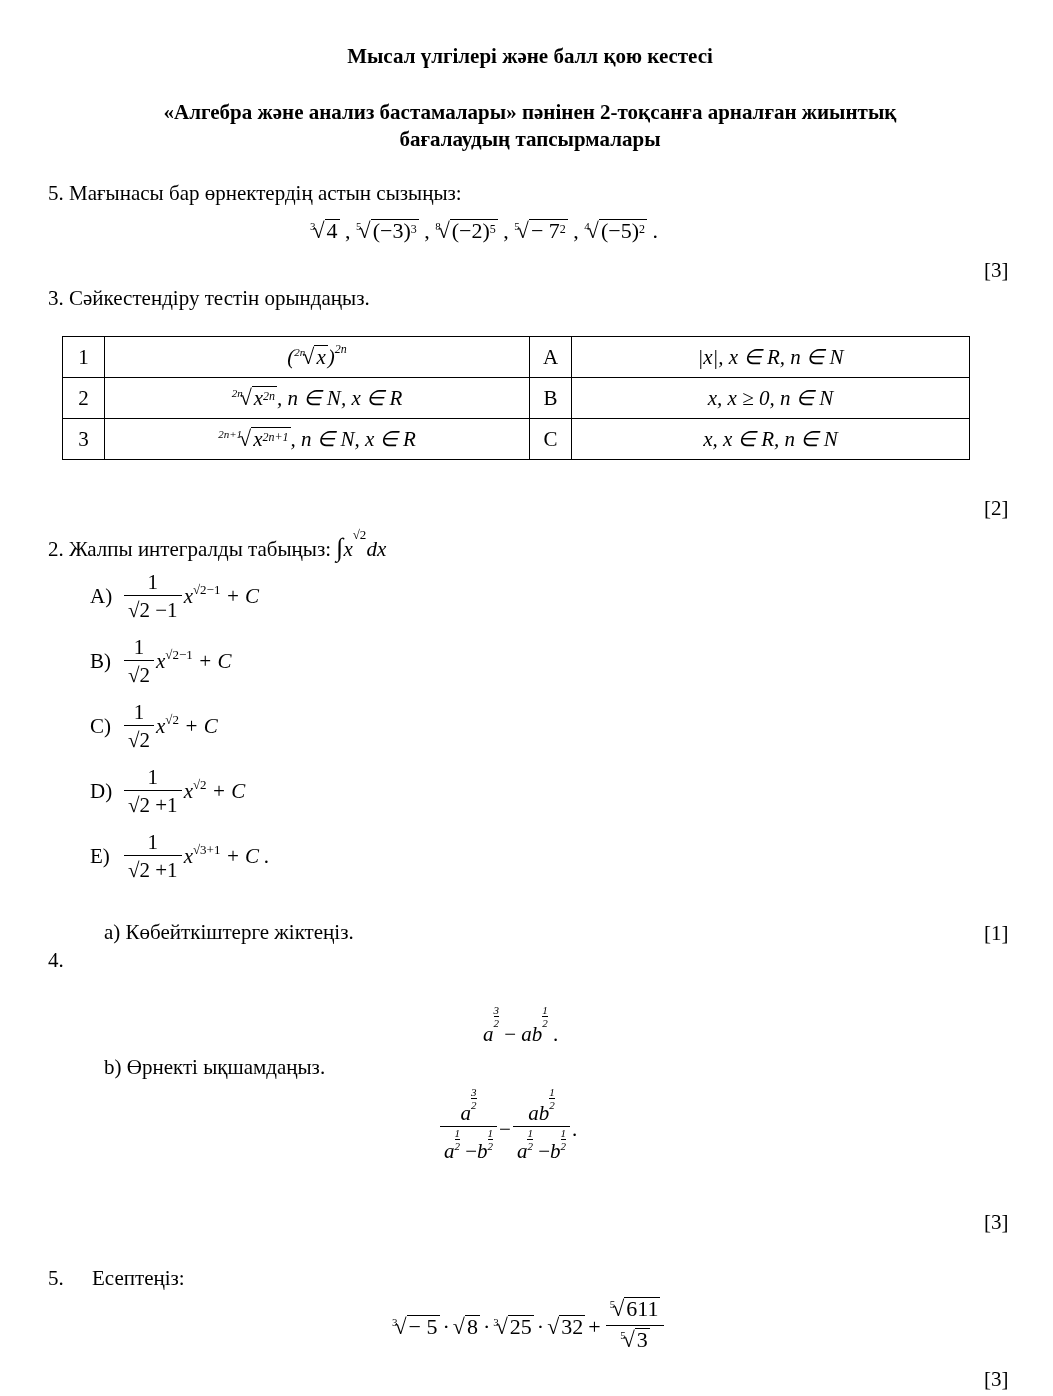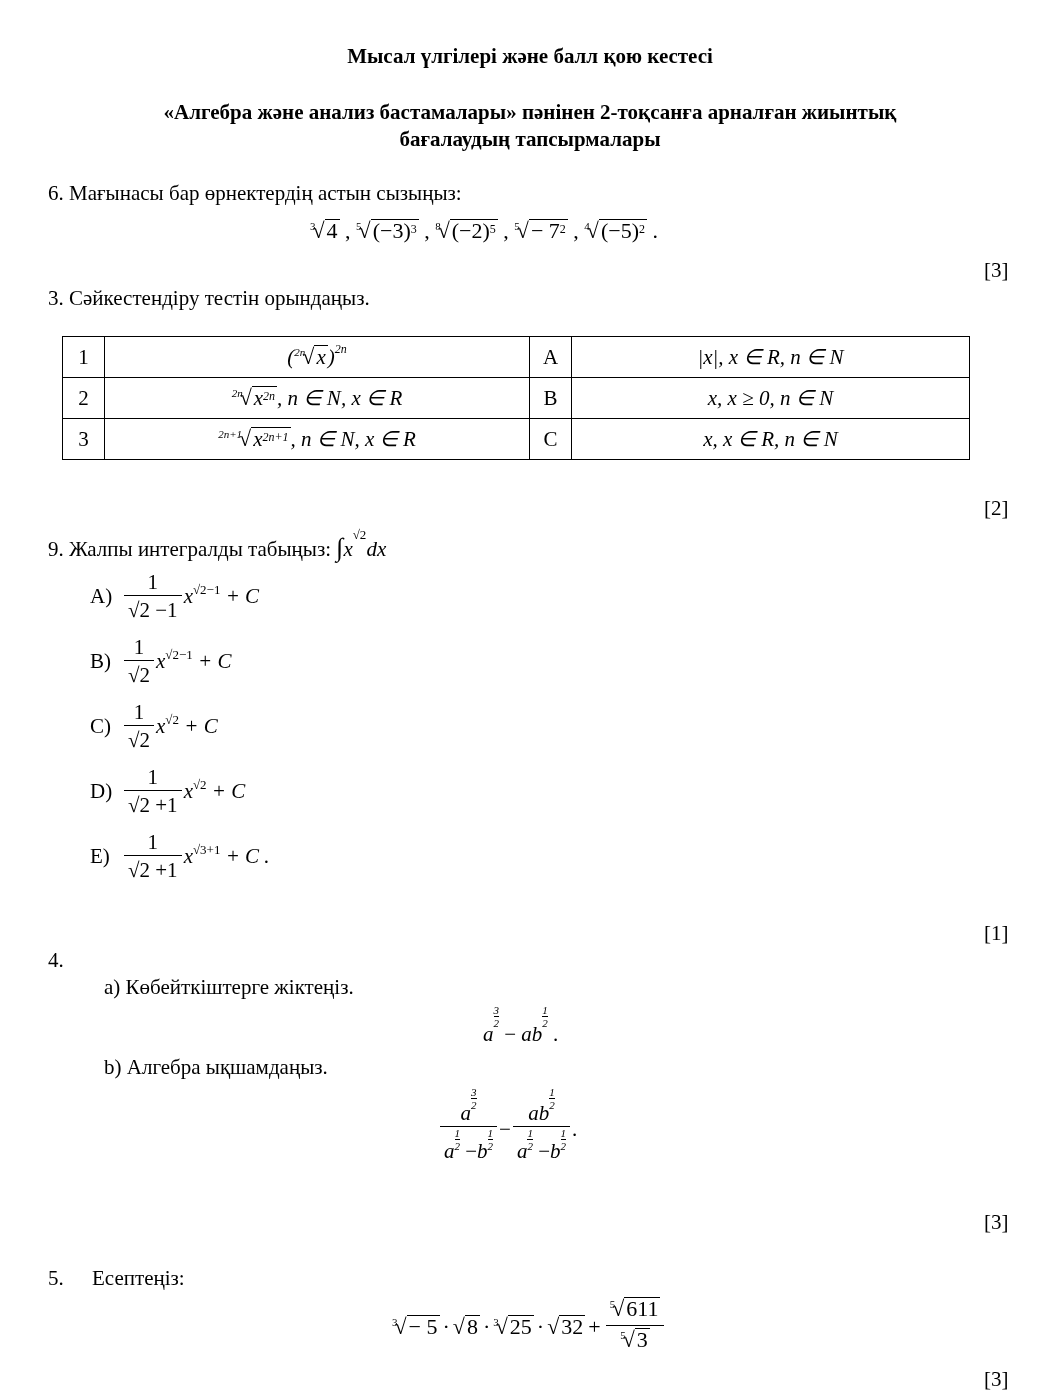--- a/index.html
+++ b/index.html
@@ -30,21 +30,21 @@
   .fexp span { display: block; }
   .fexp .bar { border-top: 1px solid #000; }
 </style>
 </head>
 <body>
 
 <div class="abs title" style="top:44px;">Мысал үлгілері және балл қою кестесі</div>
 <div class="abs title" style="top:100px;">«Алгебра және анализ бастамалары» пәнінен 2-тоқсанға арналған жиынтық</div>
 <div class="abs title" style="top:127px;">бағалаудың тапсырмалары</div>
 
-<div class="abs q" style="top:181px;">6. Мағынасы бар өрнектердің астын сызыңыз:</div>
+<div class="abs q" style="top:181px;">5. Мағынасы бар өрнектердің астын сызыңыз:</div>
 <div class="abs math" style="left:310px; top:218px; font-size:22px;">
   <span><span class="idx">3</span><span class="surd">√</span><span class="rad">4</span></span>
   <span>,</span>
   <span><span class="idx">5</span><span class="surd">√</span><span class="rad"><span>(−3)</span><span class="up">3</span></span></span>
   <span>,</span>
   <span><span class="idx">8</span><span class="surd">√</span><span class="rad"><span>(−2)</span><span class="up">5</span></span></span>
   <span>,</span>
   <span><span class="idx">5</span><span class="surd">√</span><span class="rad"><span>− 7</span><span class="up">2</span></span></span>
   <span>,</span>
   <span><span class="idx">4</span><span class="surd">√</span><span class="rad"><span>(−5)</span><span class="up">2</span></span></span>
@@ -77,21 +77,21 @@
     <td>3</td>
     <td class="math m"><span class="idx">2n+1</span><span class="surd">√</span><span class="rad"><span>x</span><span class="up">2n+1</span></span><span>, n ∈ N, x ∈ R</span></td>
     <td>C</td>
     <td class="math m">x, x ∈ R, n ∈ N</td>
   </tr>
 </tbody>
   </table>
 <div class="abs score" style="top:496px;">[2]</div>
 
 <div class="abs q" style="top:533px;">
-  <span>9. Жалпы интегралды табыңыз:</span>
+  <span>2. Жалпы интегралды табыңыз:</span>
   <span class="math"><span style="font-size:26px;">∫</span><span class="m">x</span><span class="exp">√2</span><span class="m">dx</span></span>
 </div>
 
 <div class="abs opt" style="top:566px;">
   <span class="lab">A)</span>
   <span class="frac">
       <span class="num">1</span>
       <span class="den">√2 −1</span>
     </span>
   <span class="m">x</span><span class="exp">√2−1</span>&nbsp;<span class="m">+ C</span>
@@ -124,28 +124,28 @@
   <span class="lab">E)</span>
   <span class="frac">
       <span class="num">1</span>
       <span class="den">√2 +1</span>
     </span>
   <span class="m">x</span><span class="exp">√3+1</span>&nbsp;<span class="m">+ C .</span>
 </div>
 <div class="abs score" style="top:921px;">[1]</div>
 
 <div class="abs q" style="top:948px;">4.</div>
-<div class="abs" style="left:104px; top:975px;">a) Көбейткіштерге жіктеңіз.</div>
+<div class="abs" style="left:104px; top:920px;">a) Көбейткіштерге жіктеңіз.</div>
 <div class="abs math m" style="left:483px; top:1022px;">
   <span>a</span><span class="fexp"><span>3</span><span class="bar">2</span></span>
   <span style="font-style:normal">−</span>
   <span>ab</span><span class="fexp"><span>1</span><span class="bar">2</span></span>
   <span style="font-style:normal">.</span>
 </div>
-<div class="abs" style="left:104px; top:1055px;">b) Алгебра ықшамдаңыз.</div>
+<div class="abs" style="left:104px; top:1055px;">b) Өрнекті ықшамдаңыз.</div>
 <div class="abs math m" style="left:438px; top:1094px; display:flex; align-items:center;">
   <span class="frac">
     <span class="num" style="padding-top:6px;"><span>a</span><span class="fexp" style="top:-14px;"><span>3</span><span class="bar">2</span></span></span>
     <span class="den" style="padding-top:10px;"><span>a</span><span class="fexp" style="top:-10px;"><span>1</span><span class="bar">2</span></span> <span style="font-style:normal">−</span><span>b</span><span class="fexp" style="top:-10px;"><span>1</span><span class="bar">2</span></span></span>
   </span>
   <span style="font-style:normal">−</span>
   <span class="frac">
     <span class="num" style="padding-top:6px;"><span>ab</span><span class="fexp" style="top:-14px;"><span>1</span><span class="bar">2</span></span></span>
     <span class="den" style="padding-top:10px;"><span>a</span><span class="fexp" style="top:-10px;"><span>1</span><span class="bar">2</span></span> <span style="font-style:normal">−</span><span>b</span><span class="fexp" style="top:-10px;"><span>1</span><span class="bar">2</span></span></span>
   </span>

